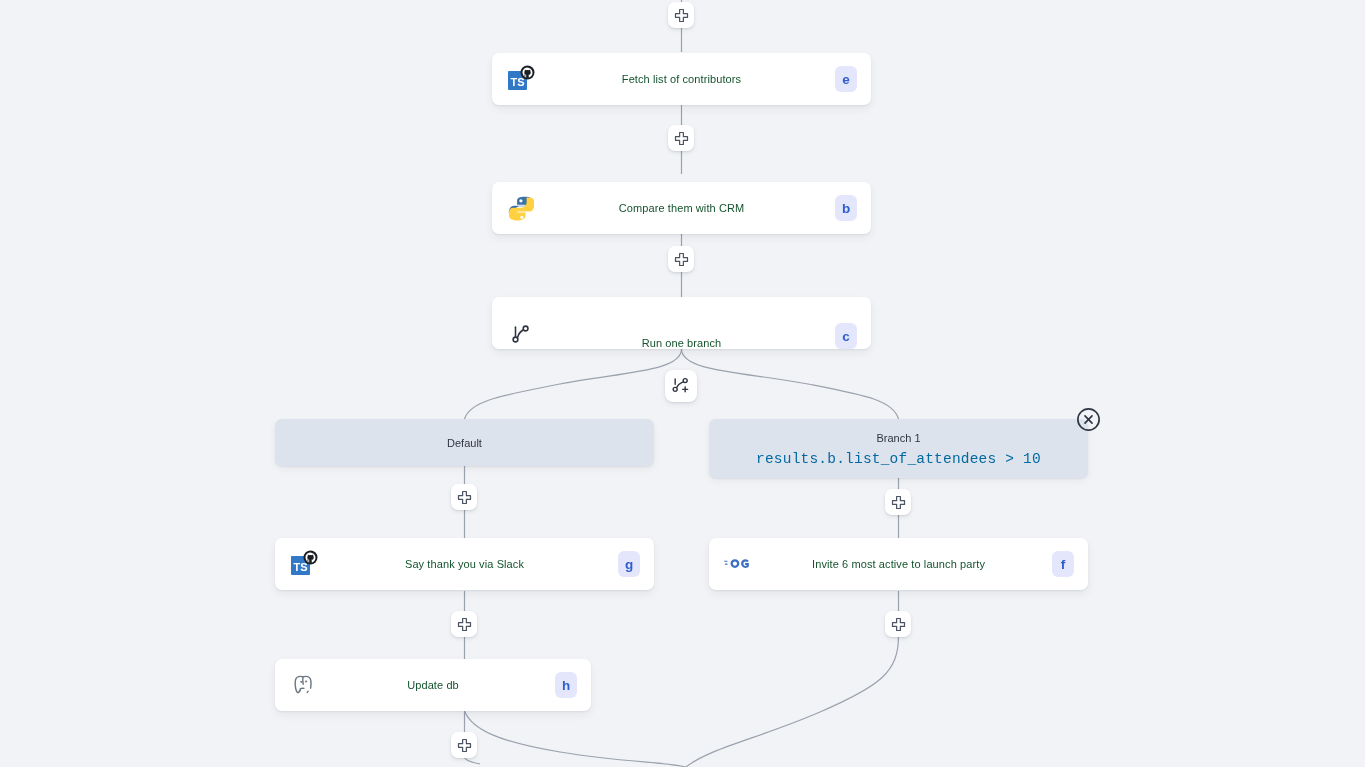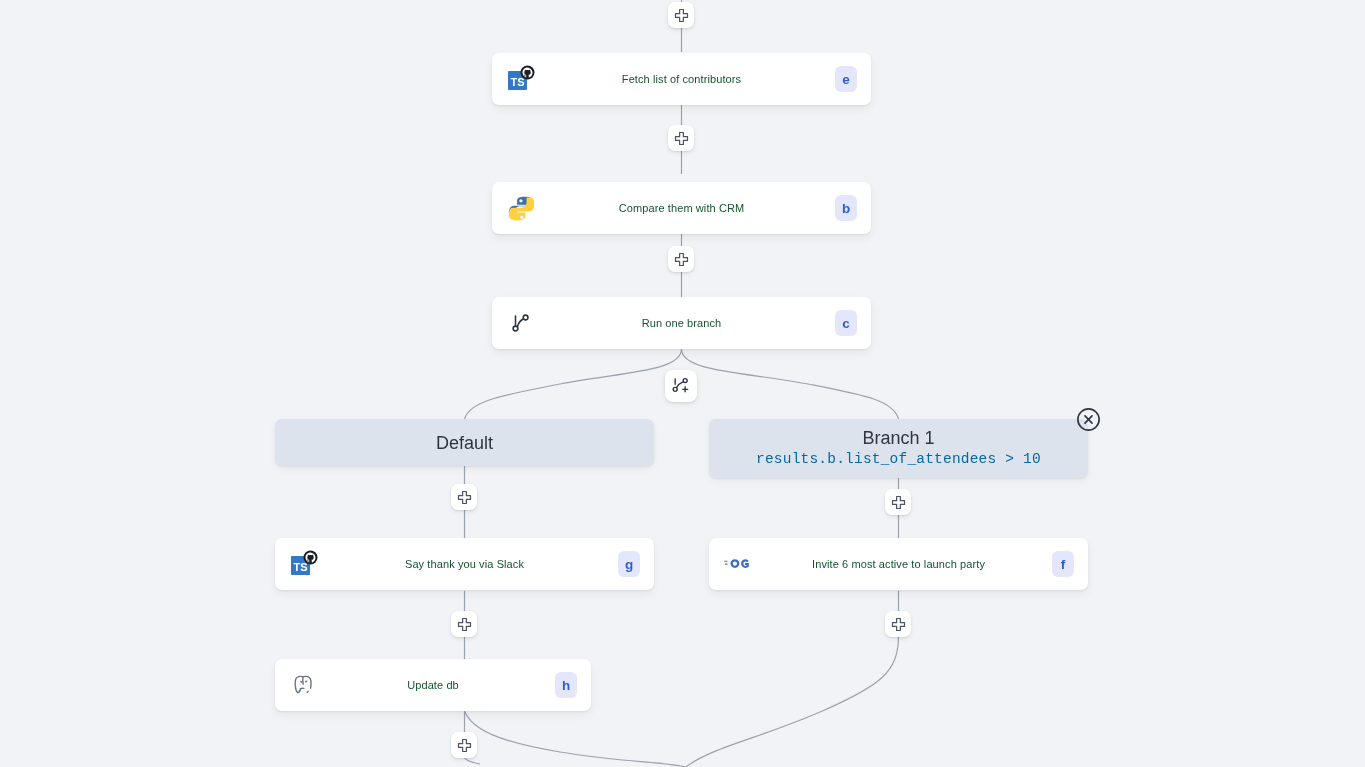--- a/index.html
+++ b/index.html
@@ -86,21 +86,21 @@
     background: #dde3ec;
     border-radius: 7px;
     box-shadow: 0 1px 2px rgba(16,24,40,.06), 0 3px 8px rgba(16,24,40,.05);
     display: flex;
     flex-direction: column;
     align-items: center;
     justify-content: center;
     cursor: pointer;
   }
   .branch-label .bl-name {
-    font-size: 18px;
+    font-size: 11px;
     color: #2f3643;
     line-height: 22px;
   }
   .branch-label .bl-cond {
     font-family: "Liberation Mono", "DejaVu Sans Mono", monospace;
     font-size: 14.5px;
     color: #0369a1;
     line-height: 21px;
     letter-spacing: .2px;
   }
@@ -259,21 +259,21 @@
     <span class="node-icon">
       <svg width="26" height="26" viewBox="0 0 32 32">
         <path d="M15.9 2c-1.9 0-3.6.17-5.1.47-4.4.78-5.2 2.4-5.2 5.4v4h10.4v1.3H2.3c-3 0-5.7 1.8-6.5 5.3-.95 4 .1 6.5 3.1 6.5h3.6v-4.7c0-3.4 3-6.5 6.5-6.5h10.4c2.9 0 5.2-2.4 5.2-5.3V7.9c0-2.8-2.4-4.9-5.2-5.4C18.4 2.2 17.8 2 15.9 2zM10.3 5.2c1.1 0 2 .9 2 2s-.9 2-2 2-2-.9-2-2 .9-2 2-2z" transform="translate(5.6,0)" fill="#3a72a4"></path>
         <path d="M26.6 13.2v4.6c0 3.5-3 6.5-6.5 6.5H9.7c-2.9 0-5.2 2.5-5.2 5.3v4.9c0 2.8 2.4 4.4 5.2 5.2 3.3.97 6.5 1.1 10.4 0 2.6-.75 5.2-2.3 5.2-5.2v-4H14.9v-1.3h15.6c3 0 4.2-2.1 5.2-5.3 1.1-3.3 1-6.4 0-9.1-.76-1.9-2.2-3.3-5.2-3.3h-3.9zM20.6 34.3c1.1 0 2 .9 2 2s-.9 2-2 2-2-.9-2-2 .9-2 2-2z" transform="translate(-3.2,-8.2) scale(0.98)" fill="#ffd040"></path>
       </svg>
     </span>
     <span class="node-title">Compare them with CRM</span>
     <span class="node-badge">b</span>
   </div>
 
-  <div class="node" style="left:492px; top:297px; width:379px; height:52px;">
+  <div class="node" style="left:492px; top:297px; width:379px; height:52px;align-items:flex-end;">
     <span class="node-icon">
       <svg width="22" height="22" viewBox="0 0 24 24" fill="none" stroke="#2f3643" stroke-width="1.7" stroke-linecap="round">
         <path d="M6 4.5v10.5"></path>
         <circle cx="6" cy="18" r="2.6"></circle>
         <circle cx="17" cy="6" r="2.6"></circle>
         <path d="M14.6 7.4c-2.6 1.6-5 3.6-6.2 7.8"></path>
       </svg>
     </span>
     <span class="node-title">Run one branch</span>
     <span class="node-badge">c</span>

